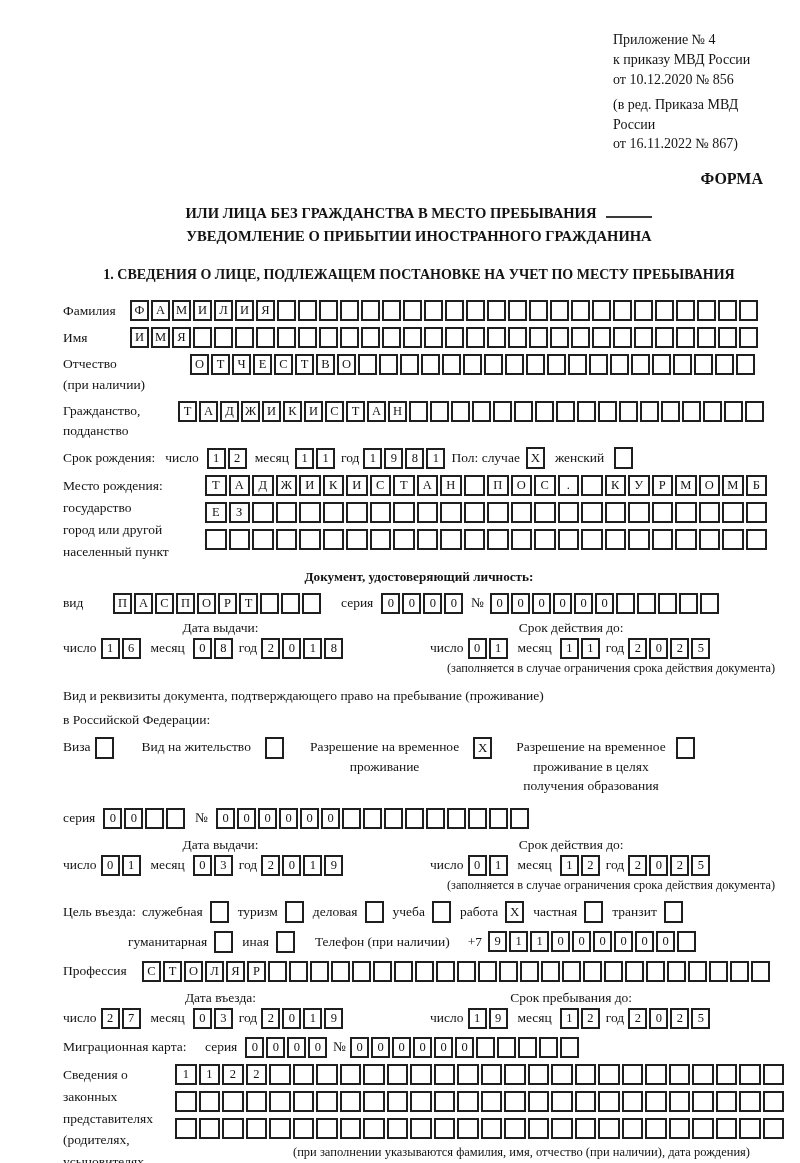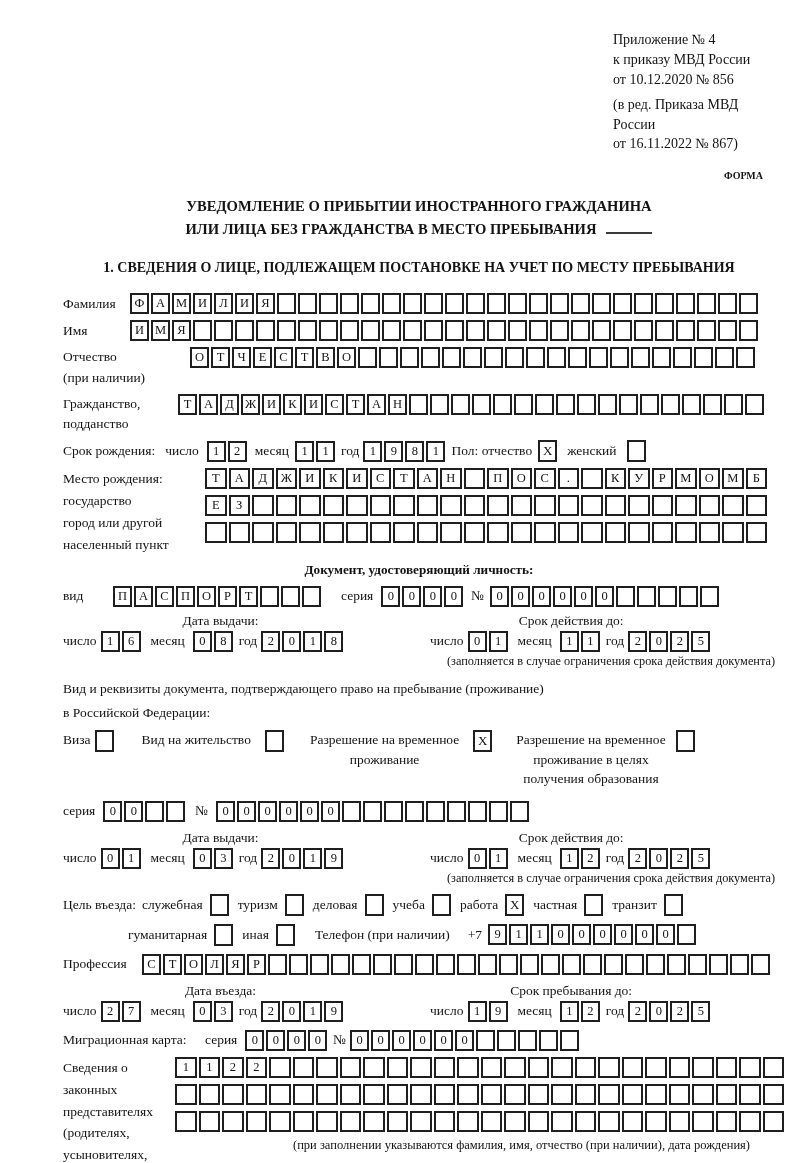--- a/index.html
+++ b/index.html
@@ -8,21 +8,21 @@
     width: 800px; min-height: 1163px;
     color: #131313;
     font-family: "Liberation Serif", "DejaVu Serif", serif;
     font-size: 13.5px;
   }
   .page { padding: 30px 25px 24px 63px; }
 
   
   .hdr { width: 162px; margin-left: auto; font-size: 14px; line-height: 1.42; }
   .hdr .gap { margin-top: 5px; }
-  .forma { font-weight: bold; text-align: right; padding-right: 12px; margin-top: 16px; font-size: 10px; }
+  .forma { font-weight: bold; text-align: right; padding-right: 12px; margin-top: 16px; font-size: 16px; }
 
   
   .title { text-align: center; font-weight: bold; font-size: 14.6px; margin-top: 14px; line-height: 1.55; }
   .uline { display: inline-block; width: 46px; height: 12px; border-bottom: 2px solid #3a3a3a; margin-left: 10px; }
   .sec { text-align: center; font-weight: bold; font-size: 14px; margin-top: 20px; margin-bottom: 17px; }
 
   
   .row { display: flex; align-items: center; margin-bottom: 6px; }
   .row.top { align-items: flex-start; }
   .lblcol { flex: none; line-height: 1.5; }
@@ -74,24 +74,24 @@
   <div class="hdr">
     <div>Приложение № 4</div>
     <div>к приказу МВД России</div>
     <div>от 10.12.2020 № 856</div>
     <div class="gap">(в ред. Приказа МВД России</div>
     <div>от 16.11.2022 № 867)</div>
   </div>
   <div class="forma">ФОРМА</div>
 
   <div class="title">
-    <div>УВЕДОМЛЕНИЕ О ПРИБЫТИИ ИНОСТРАННОГО ГРАЖДАНИНА</div>
     <div>
       <span>ИЛИ ЛИЦА БЕЗ ГРАЖДАНСТВА В МЕСТО ПРЕБЫВАНИЯ</span><span class="uline"></span>
     </div>
+    <div>УВЕДОМЛЕНИЕ О ПРИБЫТИИ ИНОСТРАННОГО ГРАЖДАНИНА</div>
   </div>
   <div class="sec">1. СВЕДЕНИЯ О ЛИЦЕ, ПОДЛЕЖАЩЕМ ПОСТАНОВКЕ НА УЧЕТ ПО МЕСТУ ПРЕБЫВАНИЯ</div>
 
   <div class="row">
     <div class="lblcol" style="width:67px">Фамилия</div>
     <div class="boxes">
         <span class="cb">Ф</span>
         <span class="cb">А</span>
         <span class="cb">М</span>
         <span class="cb">И</span>
@@ -245,21 +245,21 @@
         <span class="cb">1</span>
         <span class="cb">1</span>
       </span>
     <span class="ml4 mr4">год</span>
     <span class="boxes">
         <span class="cb">1</span>
         <span class="cb">9</span>
         <span class="cb">8</span>
         <span class="cb">1</span>
       </span>
-    <span class="ml4">Пол: отчество</span>
+    <span class="ml4">Пол: случае</span>
     <span class="box ml6">X</span>
     <span class="ml10">женский</span>
     <span class="box ml10"></span>
   </div>
 
   <div class="row top" style="margin-top:6px">
     <div class="lblcol" style="width:142px; line-height:1.62">
       <div>Место рождения:</div>
       <div>государство</div>
       <div>город или другой</div>

